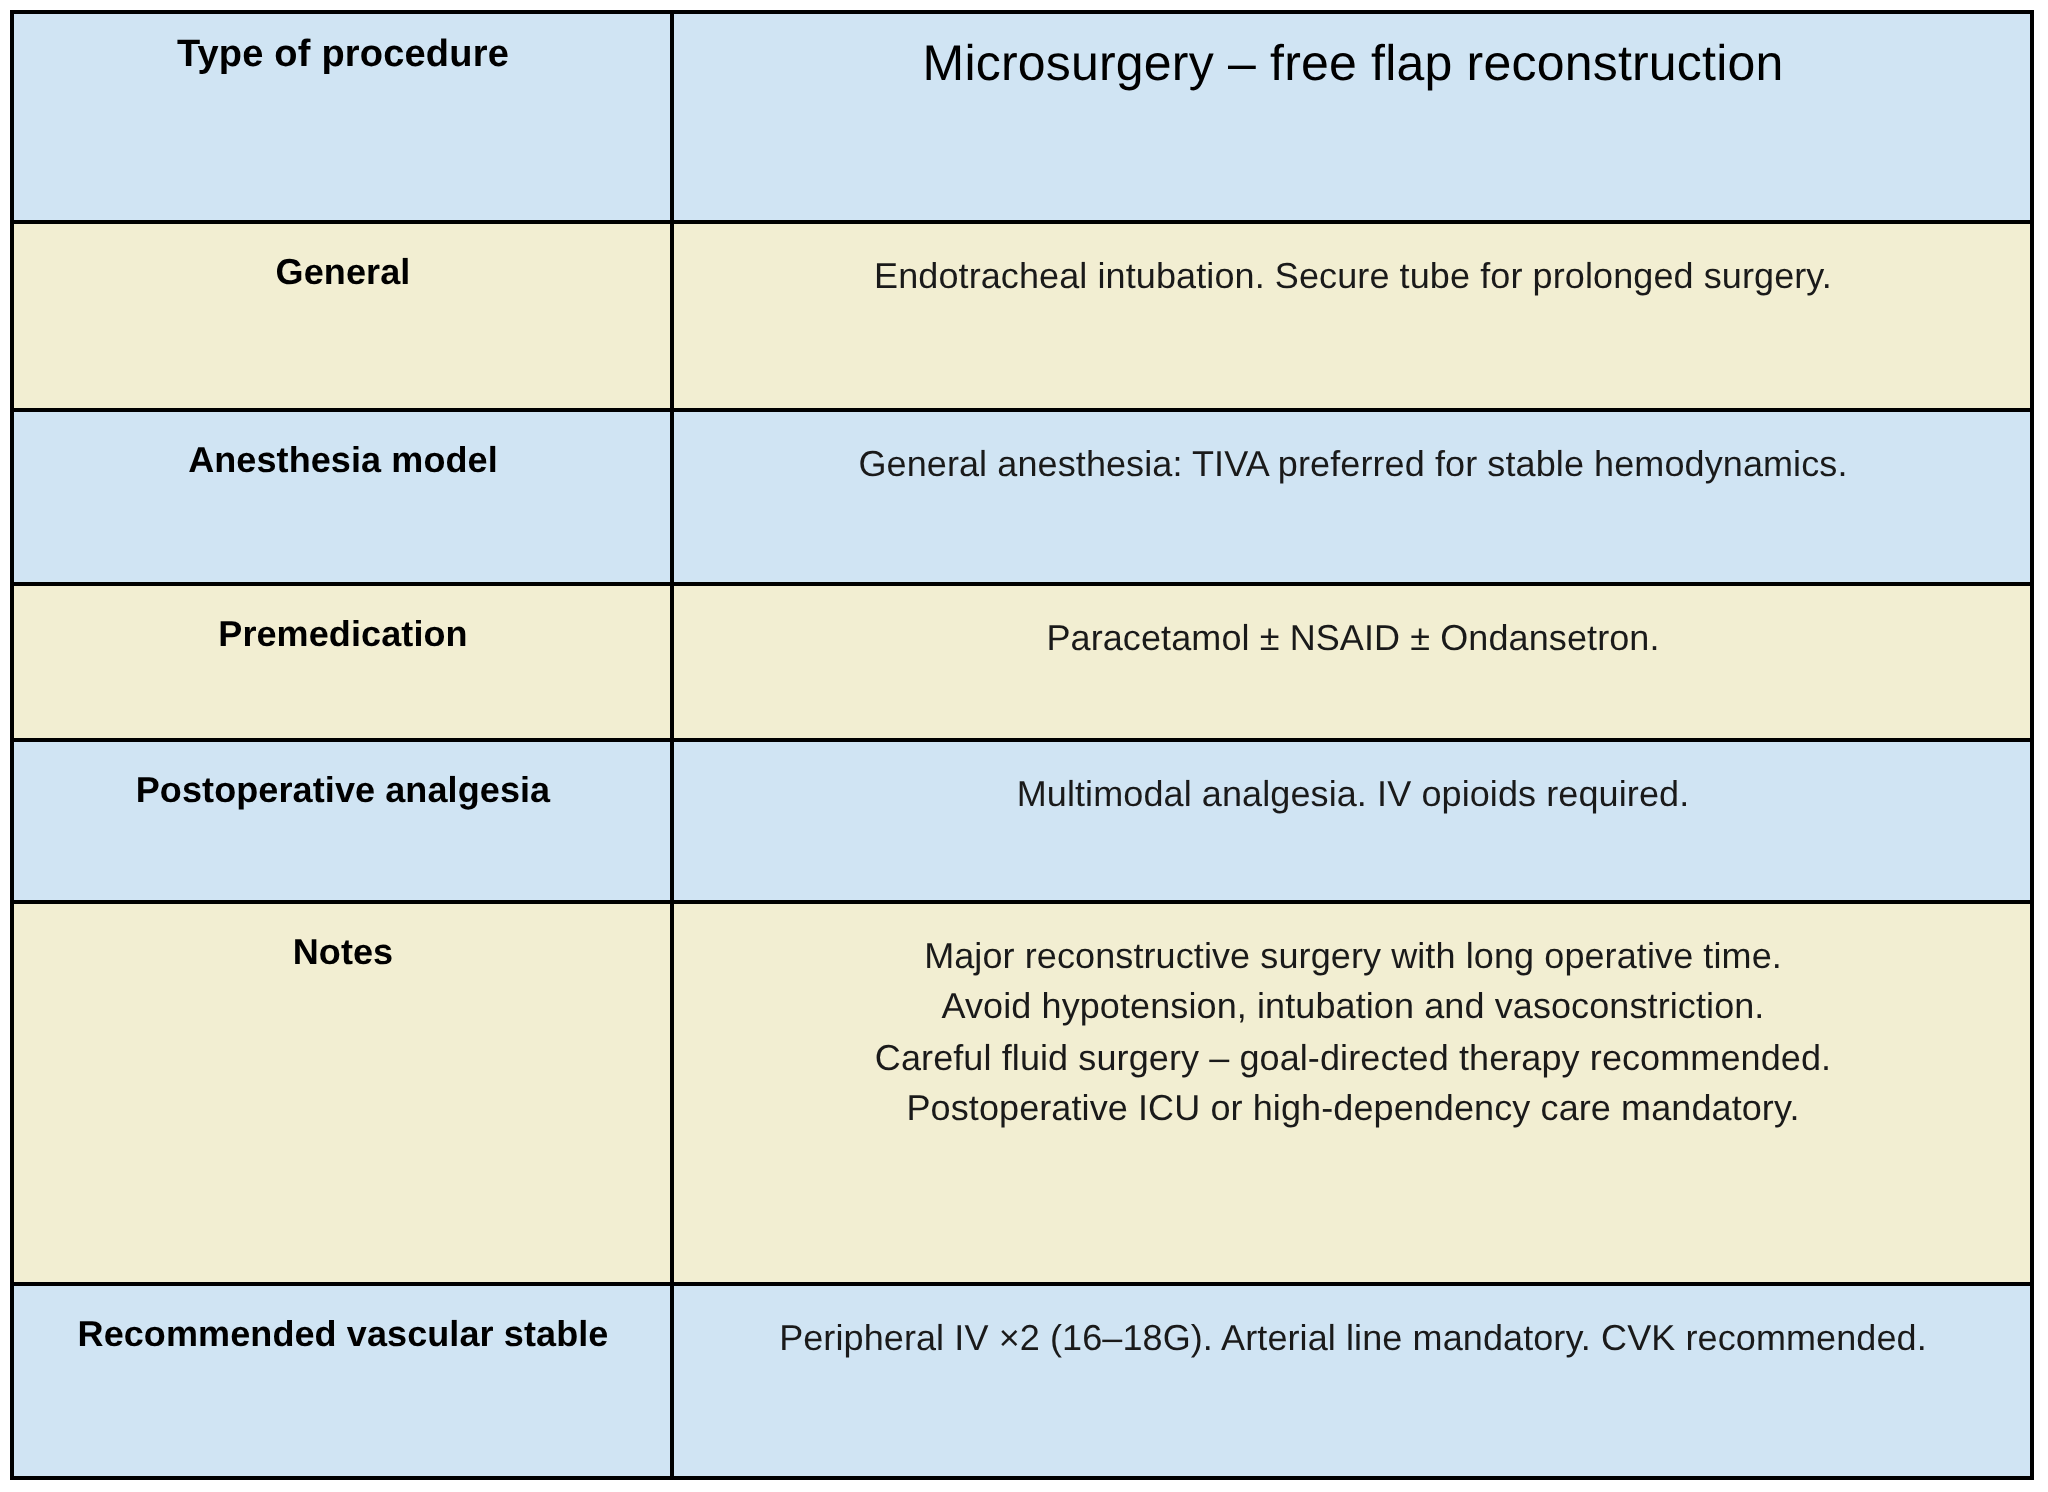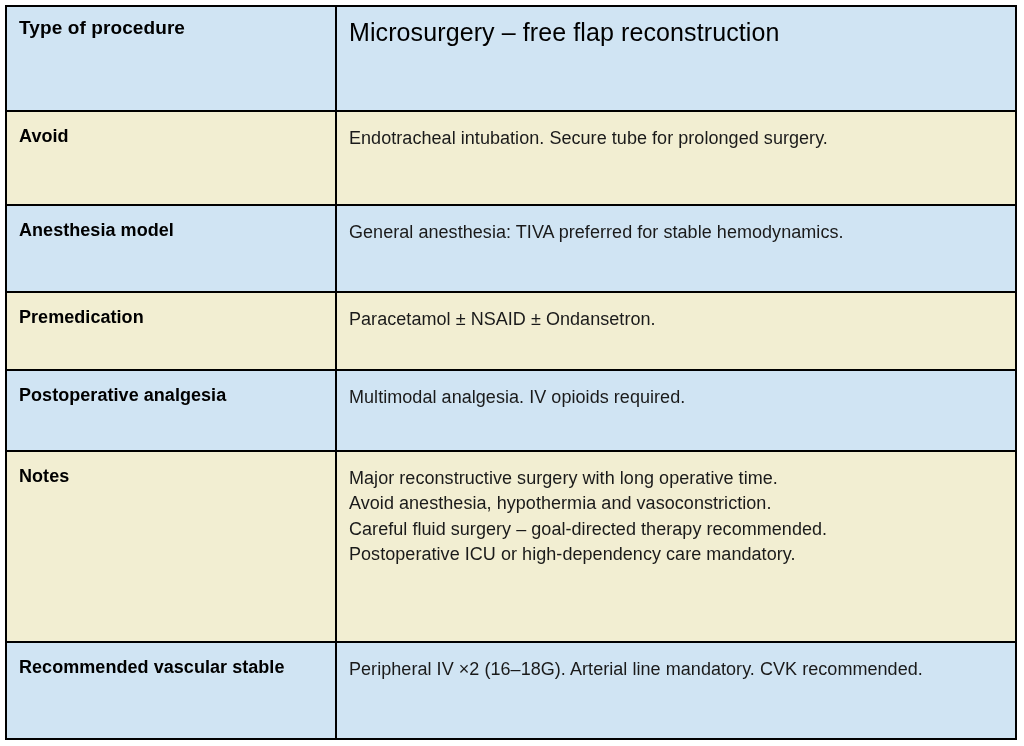--- a/index.html
+++ b/index.html
@@ -25,20 +25,21 @@
     height: 100%;
     border-collapse: collapse;
     table-layout: fixed;
     border: 2px solid #000000;
   }
   table.proc-table td {
     border: 2px solid #000000;
     vertical-align: top;
     padding: 9px 11px 6px 12px;
     box-sizing: border-box;
+    text-align: center;
   }
   col.c-label { width: 330px; }
   col.c-value { width: auto; }
 
   tr.row-blue td { background: #d0e4f3; }
   tr.row-cream td { background: #f2eed2; }
 
   
   tr.header-row td { height: 105px; }
   .hdr-label {
@@ -97,21 +98,21 @@
         <td>
           <div class="hdr-label">Type of procedure</div>
         </td>
         <td>
           <div class="hdr-value">Microsurgery – free flap reconstruction</div>
         </td>
       </tr>
 
       <tr class="row-cream r-airway">
         <td>
-          <div class="cell-label">Avoid</div>
+          <div class="cell-label">General</div>
         </td>
         <td>
           <div class="cell-value">
             <span class="line">Endotracheal intubation. Secure tube for prolonged surgery.</span>
           </div>
         </td>
       </tr>
 
       <tr class="row-blue r-anesthesia">
         <td>
@@ -146,21 +147,21 @@
         </td>
       </tr>
 
       <tr class="row-cream r-notes">
         <td>
           <div class="cell-label">Notes</div>
         </td>
         <td>
           <div class="cell-value">
             <span class="line">Major reconstructive surgery with long operative time.</span>
-            <span class="line">Avoid anesthesia, hypothermia and vasoconstriction.</span>
+            <span class="line">Avoid hypotension, intubation and vasoconstriction.</span>
             <span class="line">Careful fluid surgery – goal-directed therapy recommended.</span>
             <span class="line">Postoperative ICU or high-dependency care mandatory.</span>
           </div>
         </td>
       </tr>
 
       <tr class="row-blue r-vascular">
         <td>
           <div class="cell-label">Recommended vascular stable</div>
         </td>

